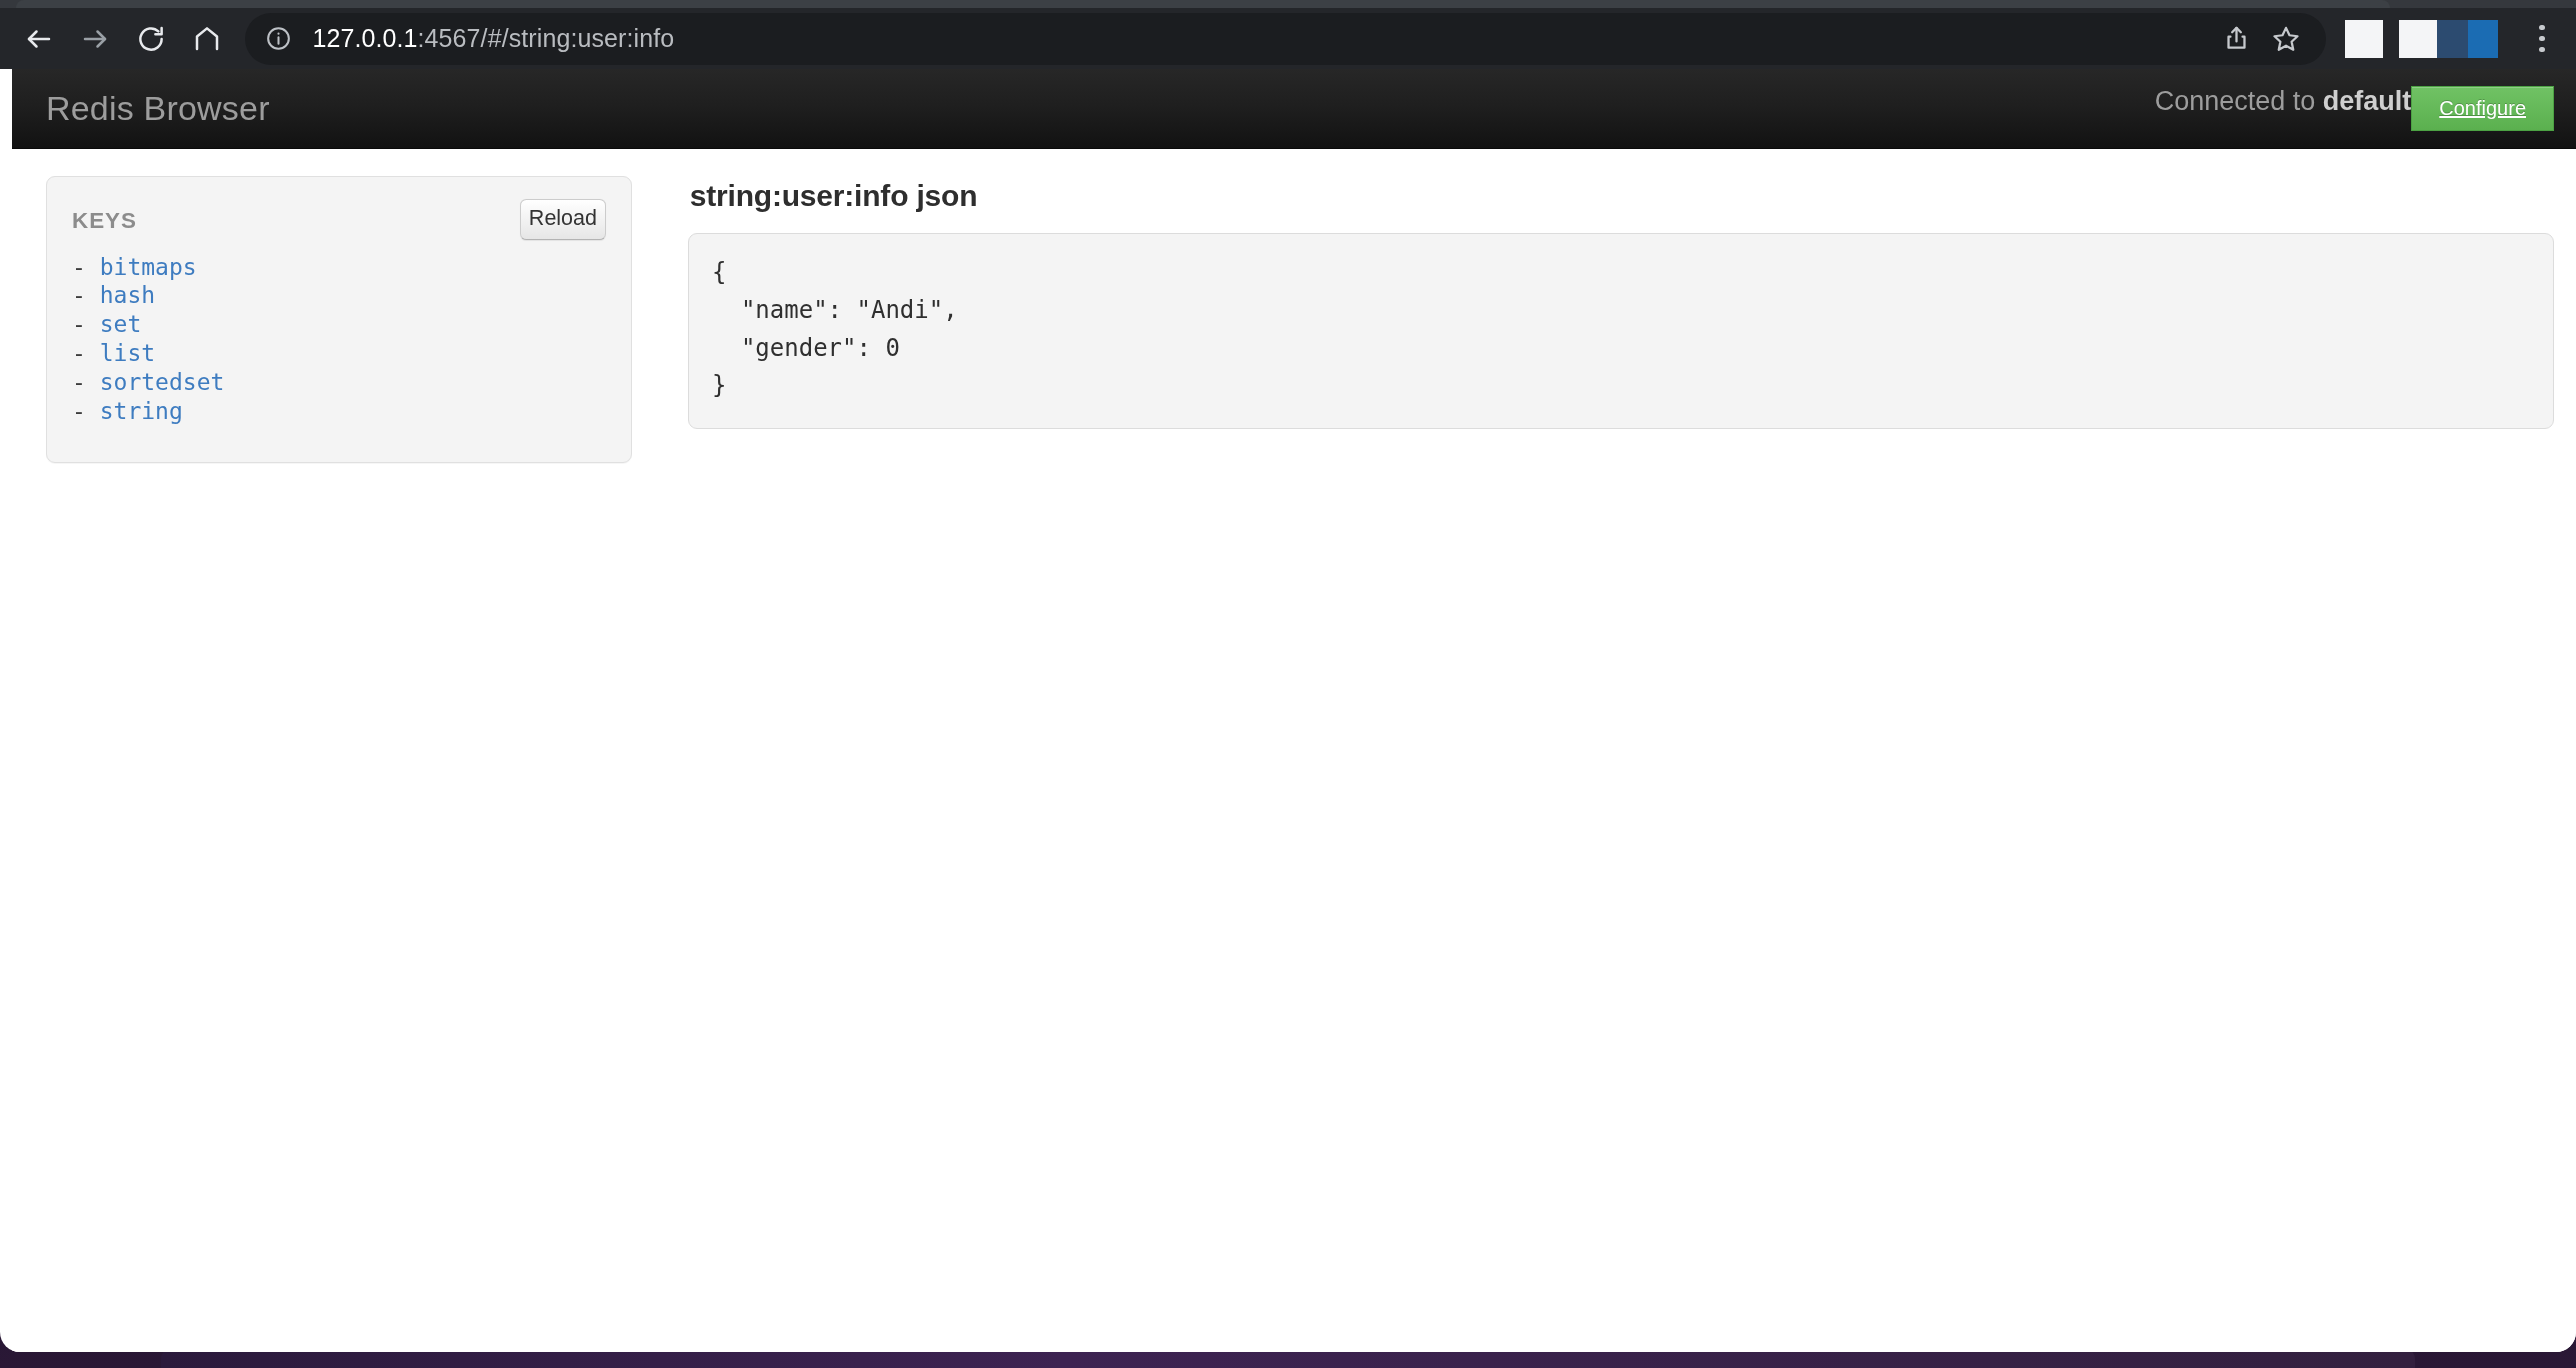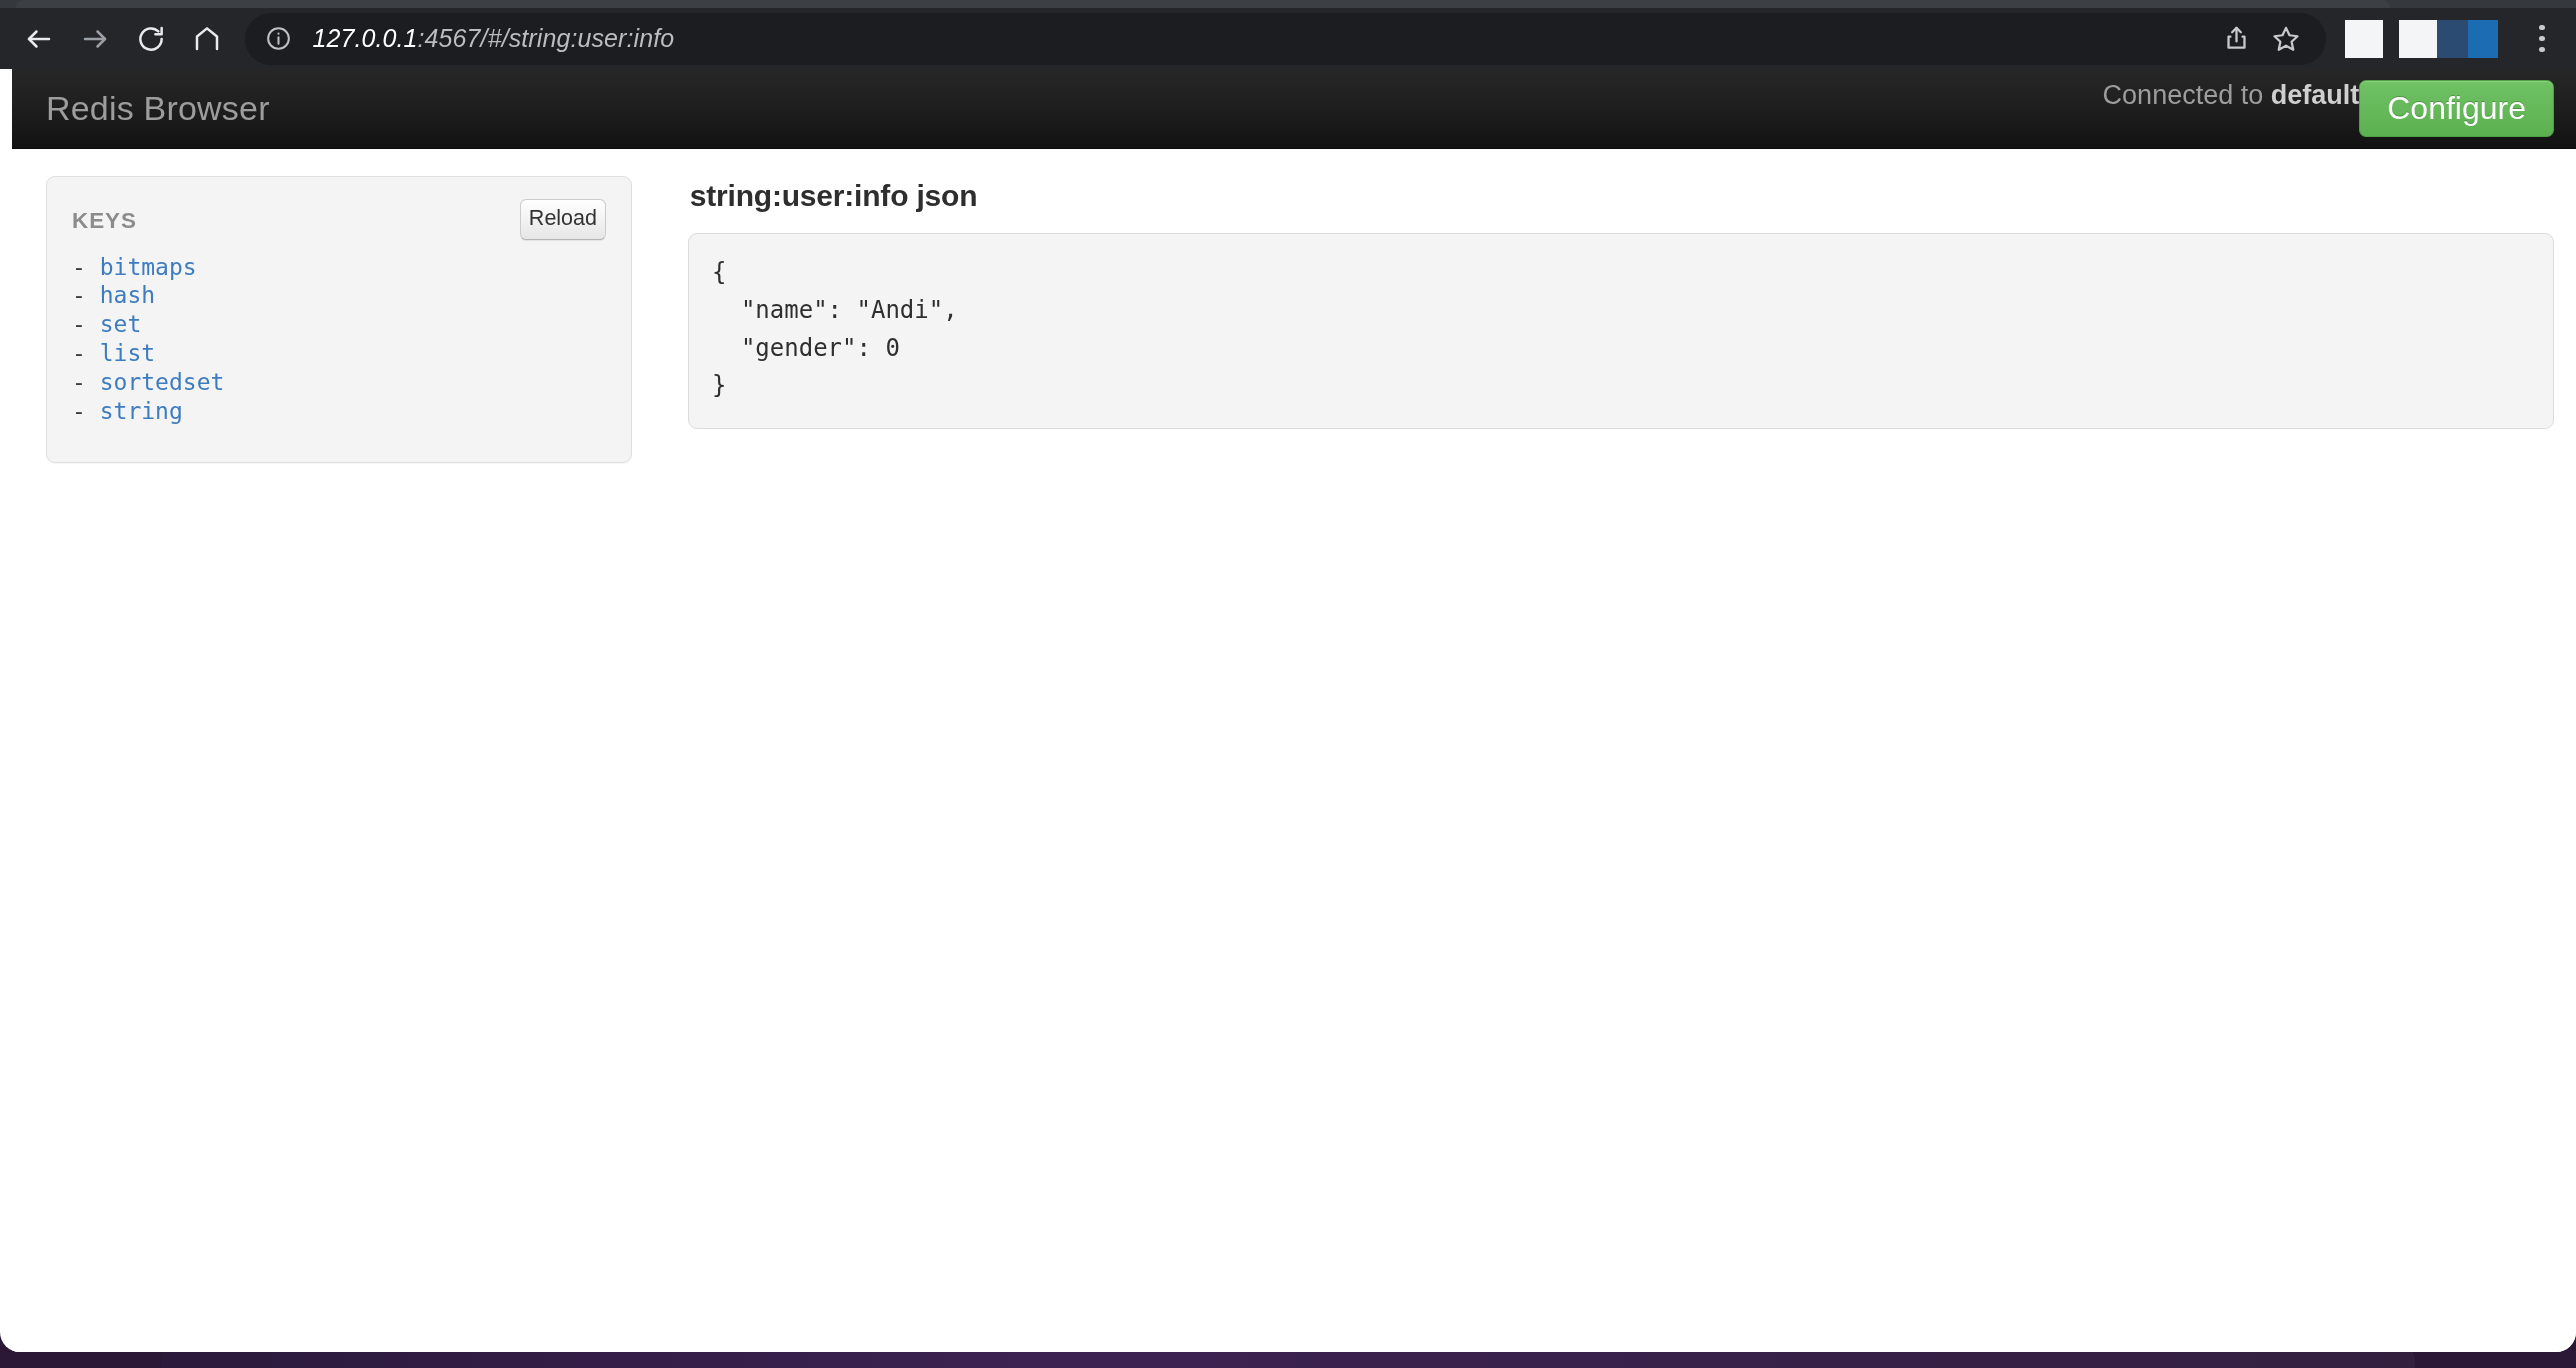--- a/index.html
+++ b/index.html
@@ -87,21 +87,20 @@
     flex: 1 1 auto;
     height: 52px;
     margin-left: 10.7px;
     margin-right: 3.6px;
     background: #1b1d20;
     border-radius: 27px;
     display: flex;
     align-items: center;
     padding: 0 14.3px 0 20px;
     min-width: 0;
-    font-style: italic;
   }
   #site-info-icon { flex: 0 0 auto; display: flex; align-items: center; }
   #url-text {
     flex: 1 1 auto;
     margin-left: 20px;
     font-size: 25px;
     color: #b9bcc0;
     white-space: nowrap;
     overflow: hidden;
     letter-spacing: 0.1px;
@@ -169,31 +168,32 @@
     display: flex;
     align-items: flex-start;
   }
   #conn-status {
     font-size: 27px;
     color: #9d9d9d;
     white-space: nowrap;
   }
   #conn-status b { color: #cfcfcf; font-weight: 700; }
   #configure-btn {
-    font-size: 32px;
+    font-size: 20px;
     color: #ffffff;
     background: linear-gradient(180deg, #70c264 0%, #5bb04f 100%);
     border: 0.9px solid #4ca243;
-    border-radius: 7px;
+    border-radius: 0;
     padding: 10.7px 27px 12.5px;
     text-shadow: 0 -0.9px 0 rgba(0,0,0,0.22);
     box-shadow: inset 0 0.9px 0 rgba(255,255,255,0.22);
     cursor: pointer;
     line-height: 1;
     white-space: nowrap;
+    text-decoration: underline;
   }
 
   
   #content {
     display: flex;
     align-items: flex-start;
     padding: 27px 34px 0 34px;
     justify-content: space-between;
   }
 

